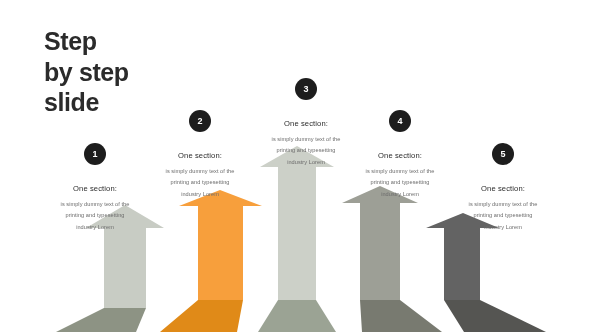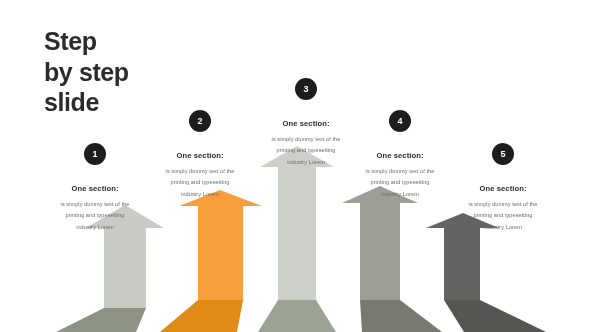--- a/index.html
+++ b/index.html
@@ -50,21 +50,21 @@
     background: #1d1d1d;
     color: #ffffff;
     font-size: 9px;
     font-weight: bold;
     line-height: 22px;
     text-align: center;
     margin: 0 auto 9px auto;
   }
   .step-title {
     font-size: 7.6px;
-    font-weight: bold;
+    font-weight: normal;
     color: #2b2b2b;
     margin-bottom: 6px;
     letter-spacing: 0.1px;
     margin-top: 19px;
   }
   .step-body {
     font-size: 5.6px;
     line-height: 2.05;
     color: #6b6b6b;
     white-space: pre-line;

